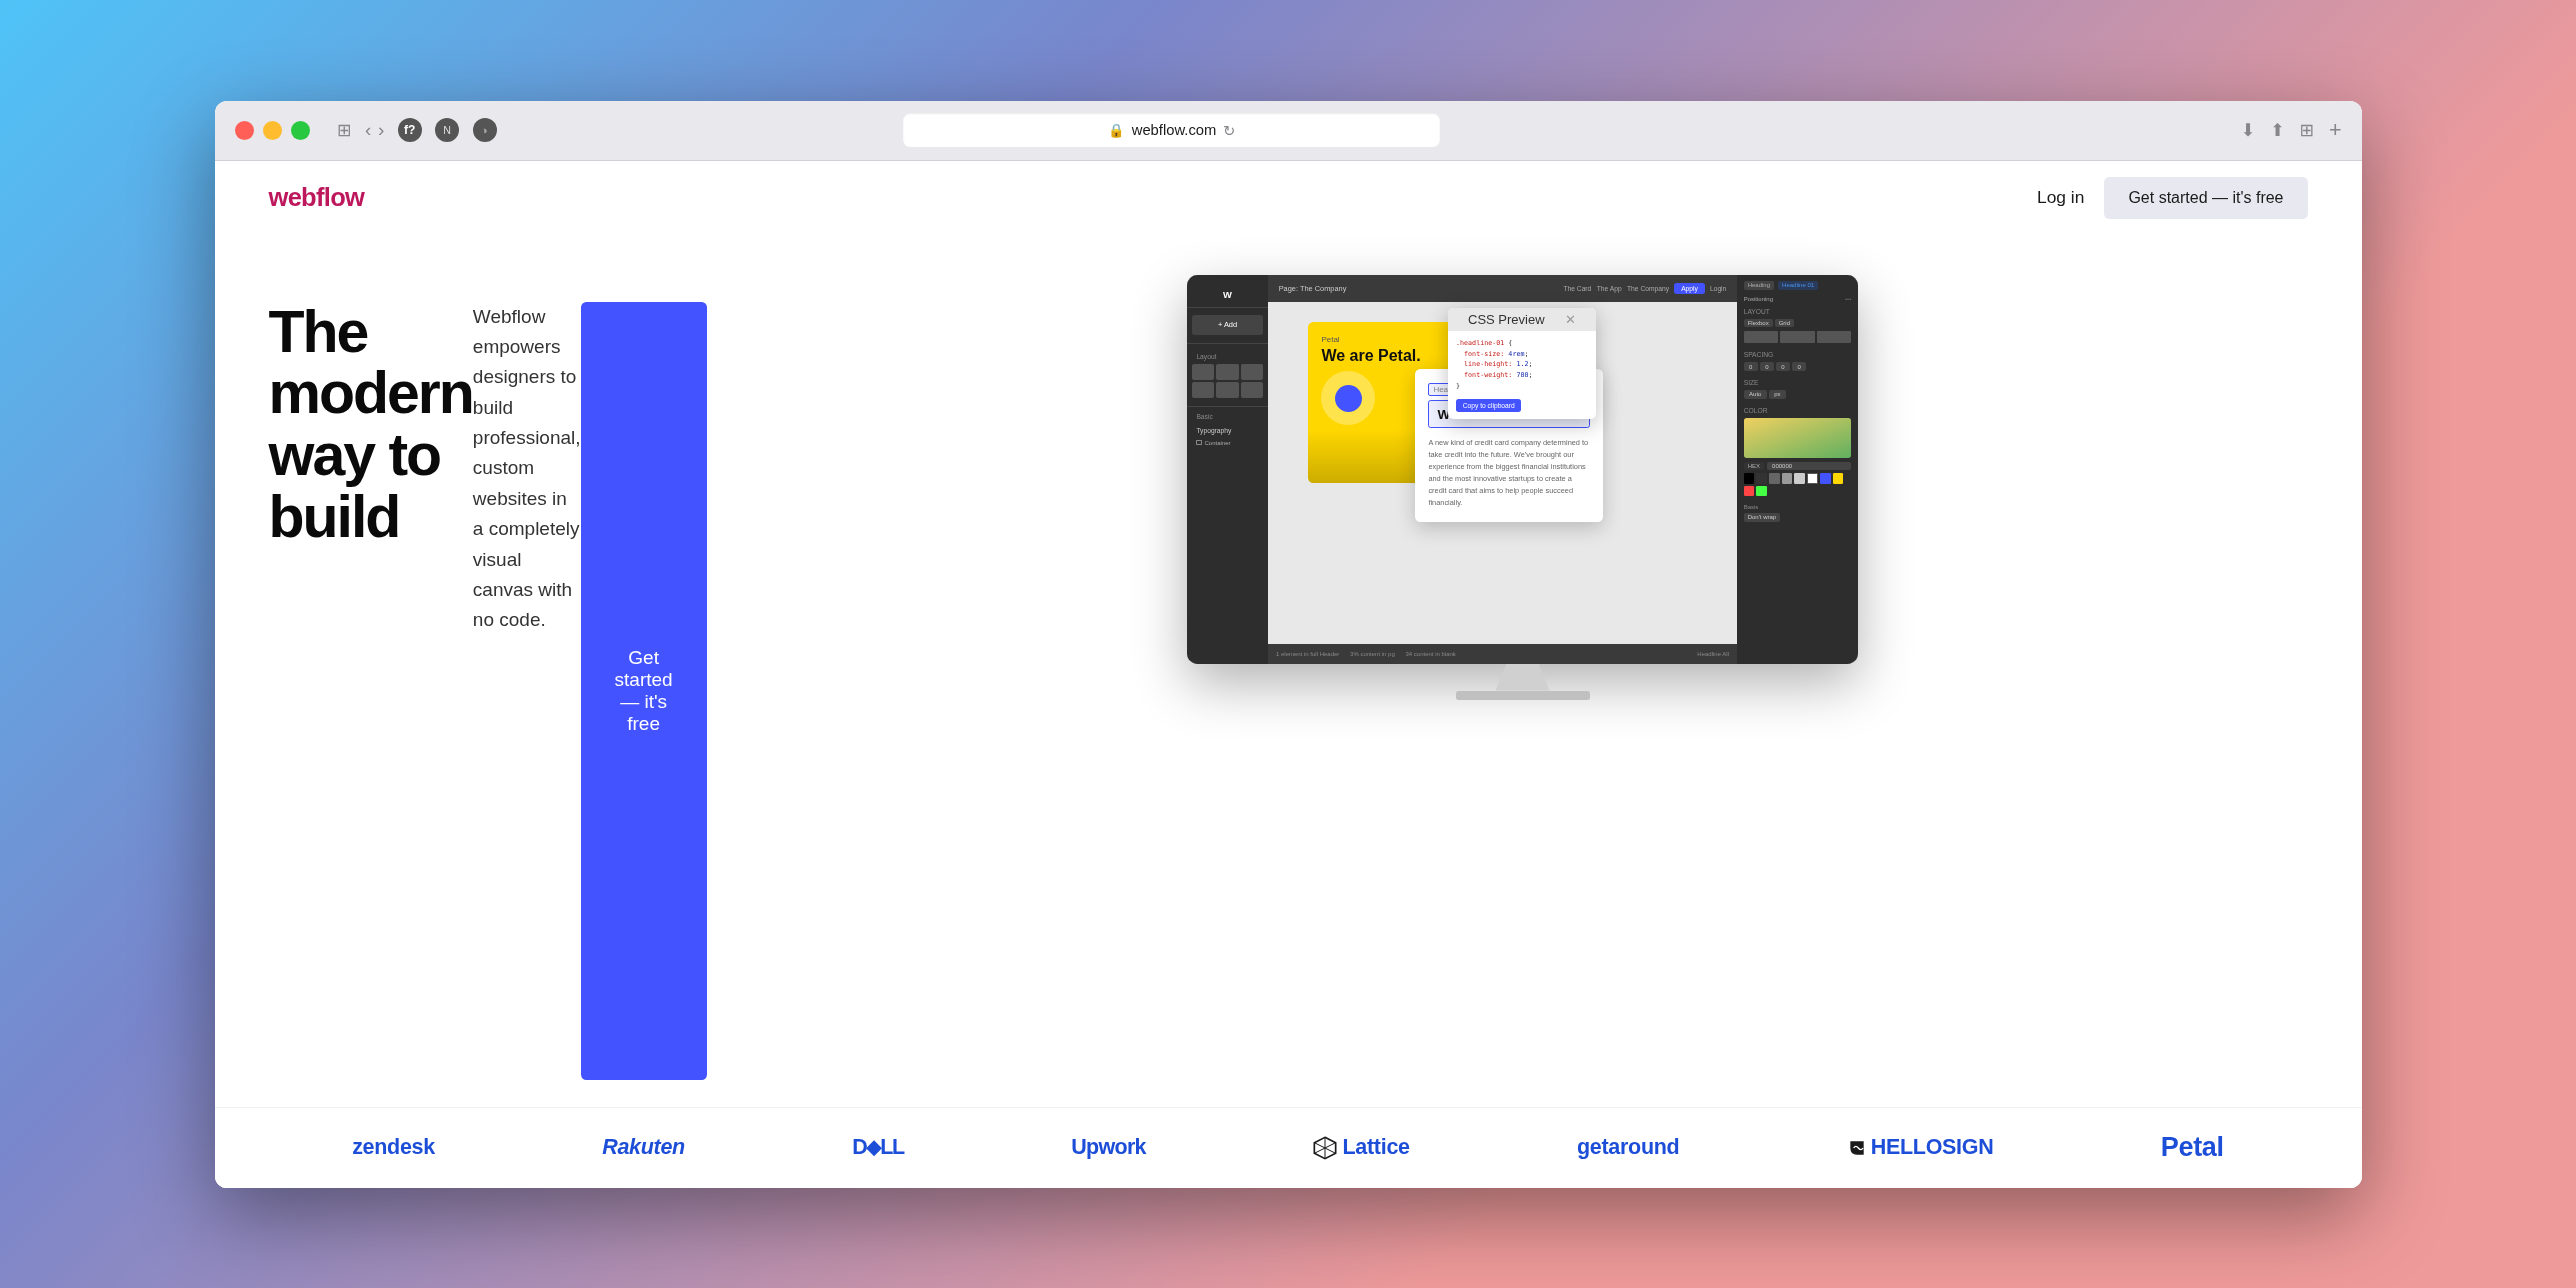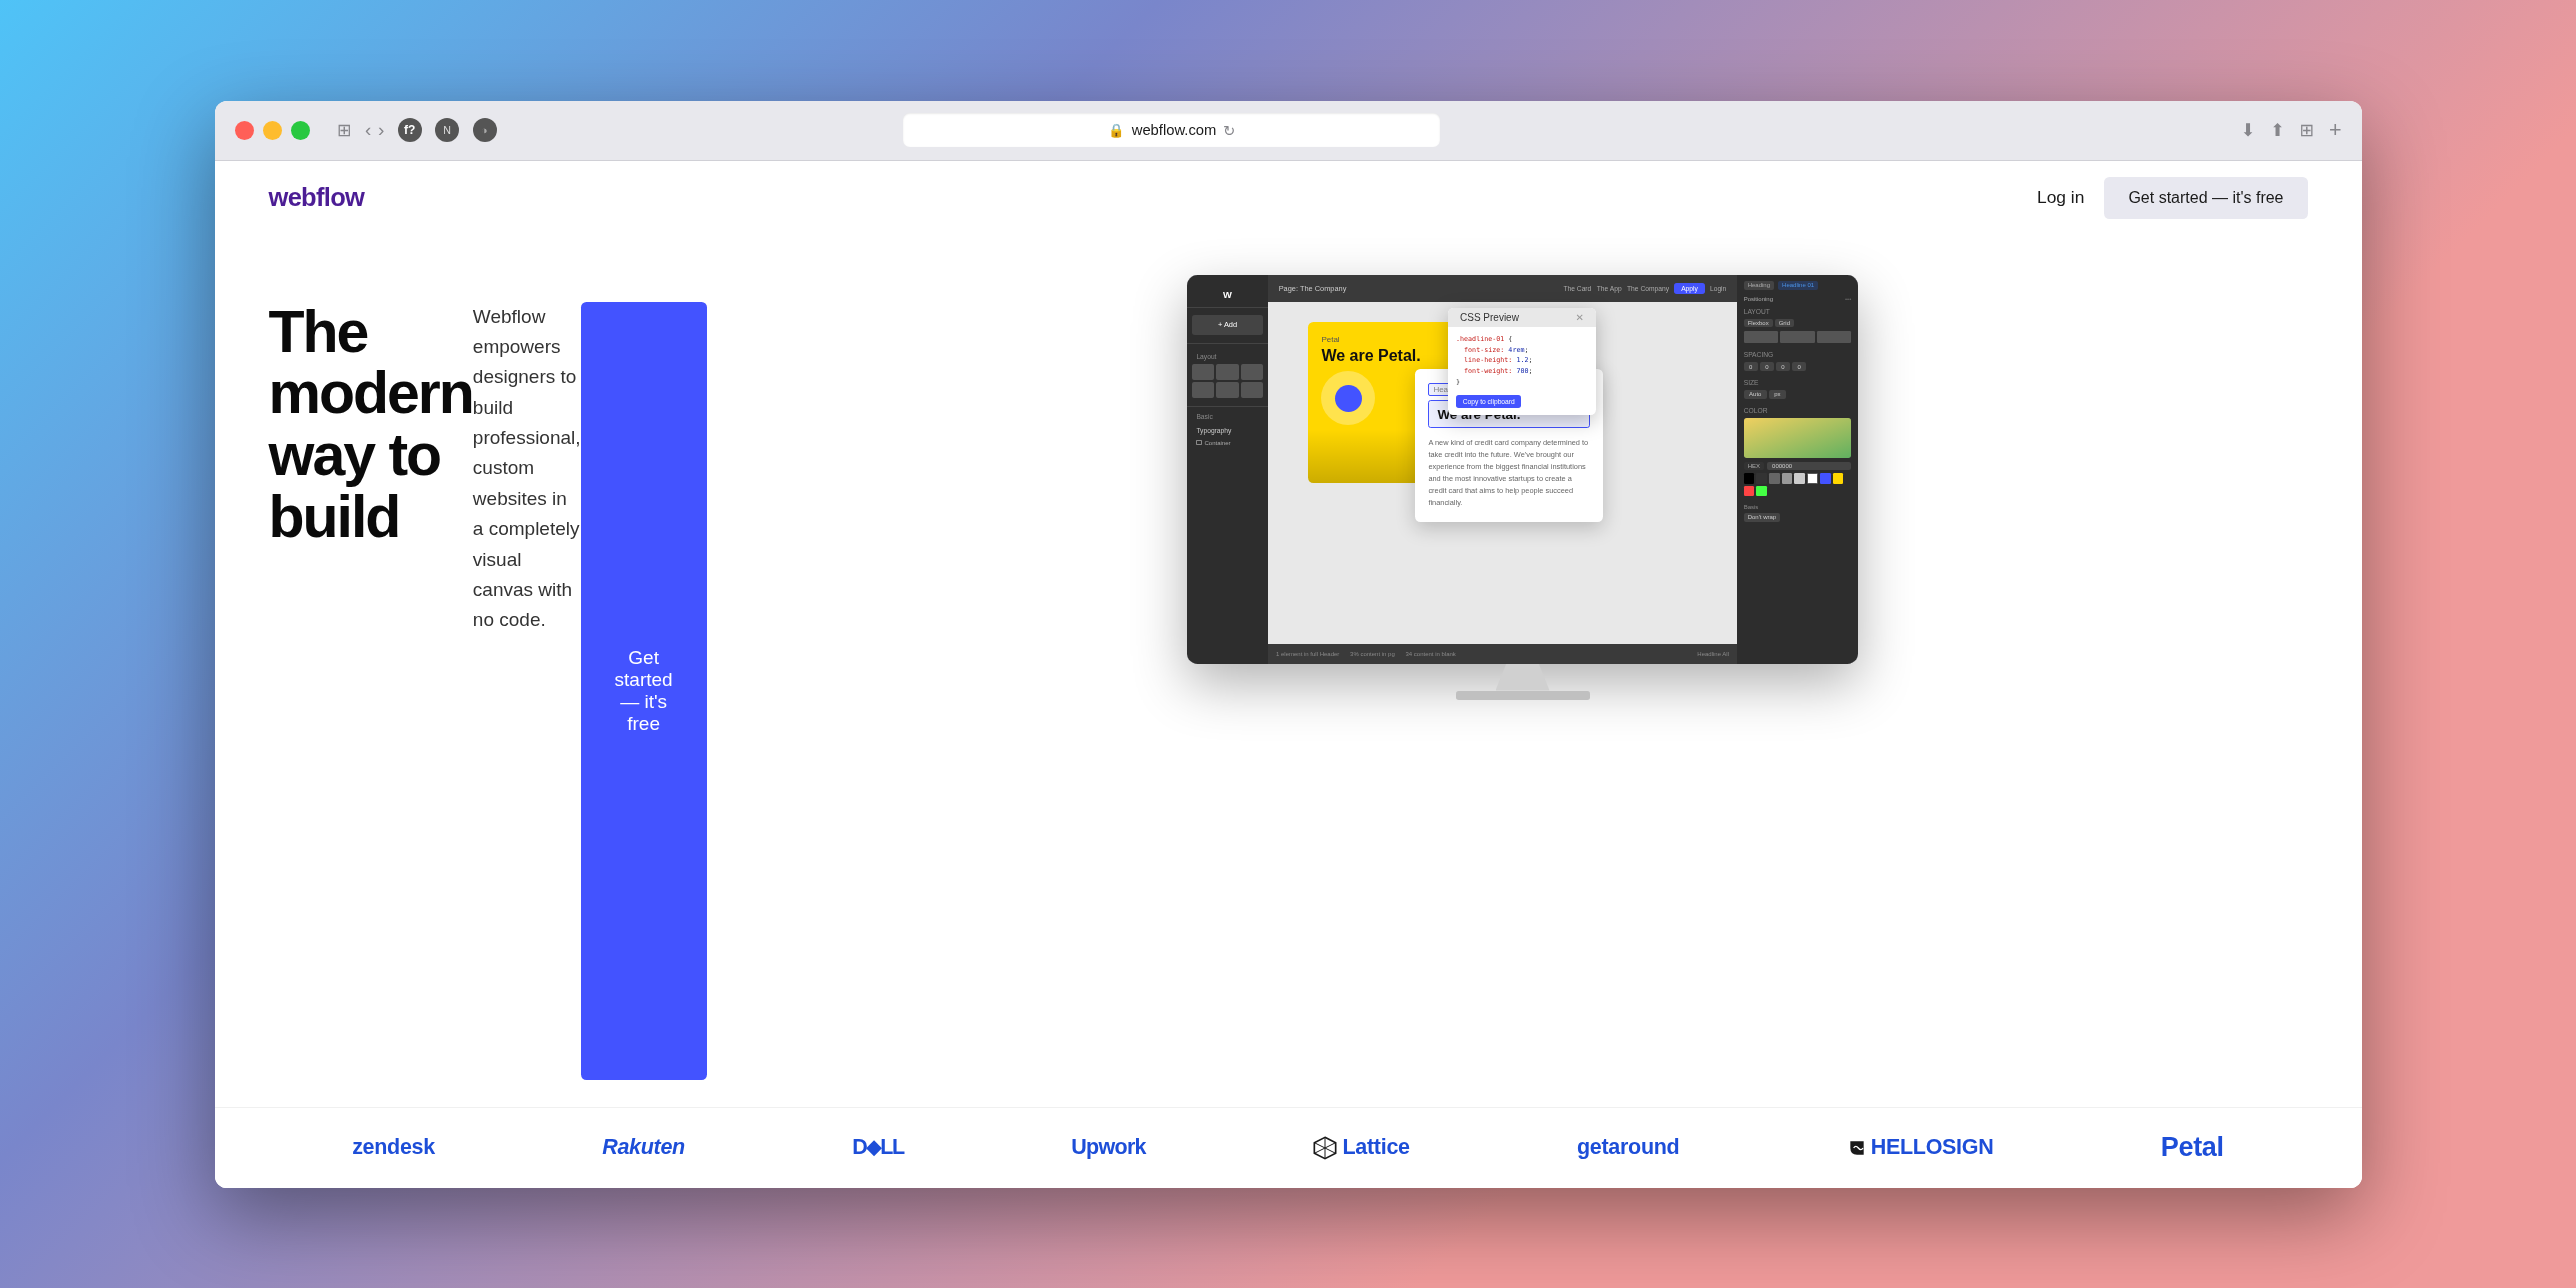--- a/index.html
+++ b/index.html
@@ -135,21 +135,21 @@
       align-items: center;
       padding: 0 54px;
       height: 74px;
       flex-shrink: 0;
       border-bottom: none;
     }
 
     .logo {
       font-size: 25.5px;
       font-weight: 700;
-      color: #4c1d95;
+      color: #be185d;
       letter-spacing: -0.7px;
     }
 
     .nav-spacer { flex: 1; }
 
     .nav-login {
       font-size: 17.4px;
       color: #1a1a1a;
       margin-right: 20px;
       cursor: pointer;
@@ -320,22 +320,22 @@
       right: 141px;
       width: 148px;
       background: #fff;
       border-radius: 5.4px;
       box-shadow: 0 5.4px 20px rgba(0,0,0,0.25);
       overflow: hidden;
     }
 
     .css-preview-header {
       background: #e8e8e8;
-      padding: 4px 12px;
-      font-size: 10px;
+      padding: 4px 20px;
+      font-size: 13px;
       color: #333;
       font-weight: 500;
       display: flex;
       align-items: flex-start;
       justify-content: space-between;
     }
 
     .css-preview-content {
       padding: 6.7px 8px;
       font-size: 6.7px;

